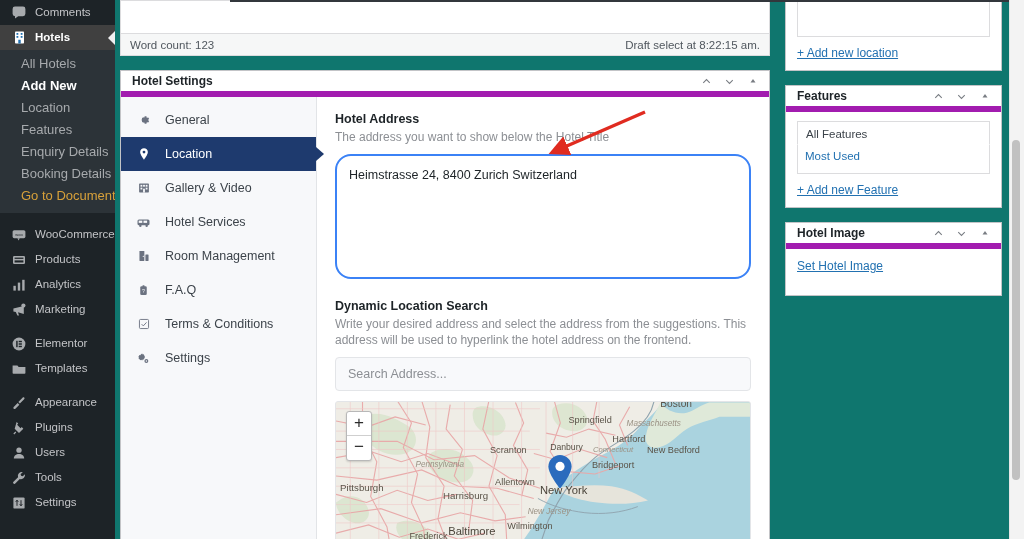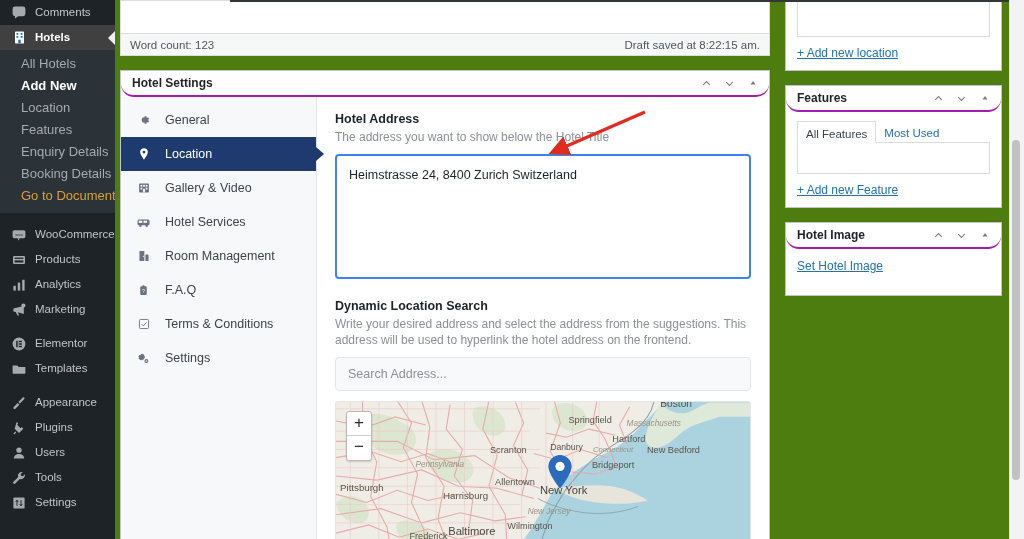--- a/index.html
+++ b/index.html
@@ -64,21 +64,21 @@
   }
   .submenu .sub-item.current { color: #fff; font-weight: bold; }
   .submenu .sub-item.docs { color: #d8a13a; }
   .menu-sep { height: 9px; }
 
   
   .main-wrap {
     flex: 1 1 auto;
     position: relative;
     height: 539px;
-    background: #4d7c0f;
+    background: #0f766e;
     overflow: hidden;
     display: flex;
     justify-content: space-between;
   }
   .content-col {
     width: 665px; flex: 0 0 665px;
     padding: 0 10px 0 5px;
     position: relative;
   }
   .side-col {
@@ -107,23 +107,22 @@
 
   
   .postbox {
     background: #fff;
     border: 1px solid #c3c4c7;
     margin-top: 14px;
   }
   .postbox-header {
     display: flex; align-items: center;
     height: 26px;
-    border-bottom: 2px solid #a21caf;
+    border-bottom: 6px solid #a21caf;
     padding: 0 2px 0 11px;
-    border-radius: 13px;
   }
   .postbox-title {
     font-size: 12px;
     font-weight: bold;
     color: #1d2327;
     flex: 1 1 auto;
   }
   .pb-handles { display: flex; align-items: center; gap: 2px; padding-right: 4px; }
   .handle-btn {
     width: 21px; height: 21px;
@@ -174,21 +173,21 @@
     margin-bottom: 3px;
   }
   .field-desc {
     font-size: 12px; color: #8c8f94; line-height: 16px;
     margin-bottom: 9px;
   }
   .address-textarea {
     width: 100%;
     height: 125px;
     border: 2px solid #3b82f6;
-    border-radius: 4px;
+    border-radius: 16px;
     padding: 10px 12px;
     font-family: "Liberation Sans", sans-serif;
     font-size: 12.5px;
     color: #1d2327;
     resize: none;
     outline: none;
     background: #fff;
     line-height: 18px;
   }
   .section-gap { height: 17px; }
@@ -258,20 +257,21 @@
     font-size: 12px;
     text-decoration: underline;
     cursor: pointer;
   }
   .tax-tabs {
     display: flex;
     border-bottom: 1px solid #dcdcde;
     margin: 9px 0 0 0;
     font-size: 11.5px;
     height: 22px;
+    flex-direction: column;
   }
   .tax-tab {
     padding: 2px 8px 0 8px;
     line-height: 20px;
     cursor: pointer;
     color: #2271b1;
   }
   .tax-tab.active {
     background: #fff;
     border: 1px solid #dcdcde;
@@ -479,21 +479,21 @@
   </div>
 
   <div class="main-wrap">
     <div class="topbar-strip"></div>
 
     <div class="content-col">
 
       <div class="editor-box"></div>
       <div class="editor-status">
         <span>Word count: 123</span>
-        <span>Draft saved at 8:22:15 am.</span>
+        <span>Draft select at 8:22:15 am.</span>
       </div>
 
       <div class="postbox">
         <div class="postbox-header">
           <span class="postbox-title">Hotel Settings</span>
           <span class="pb-handles">
             <span class="handle-btn">
               <svg width="13" height="13" viewBox="0 0 20 20" fill="none" stroke="currentColor" stroke-width="1.6">
                   <path d="M5 12l5-5 5 5"></path>
                 </svg>

